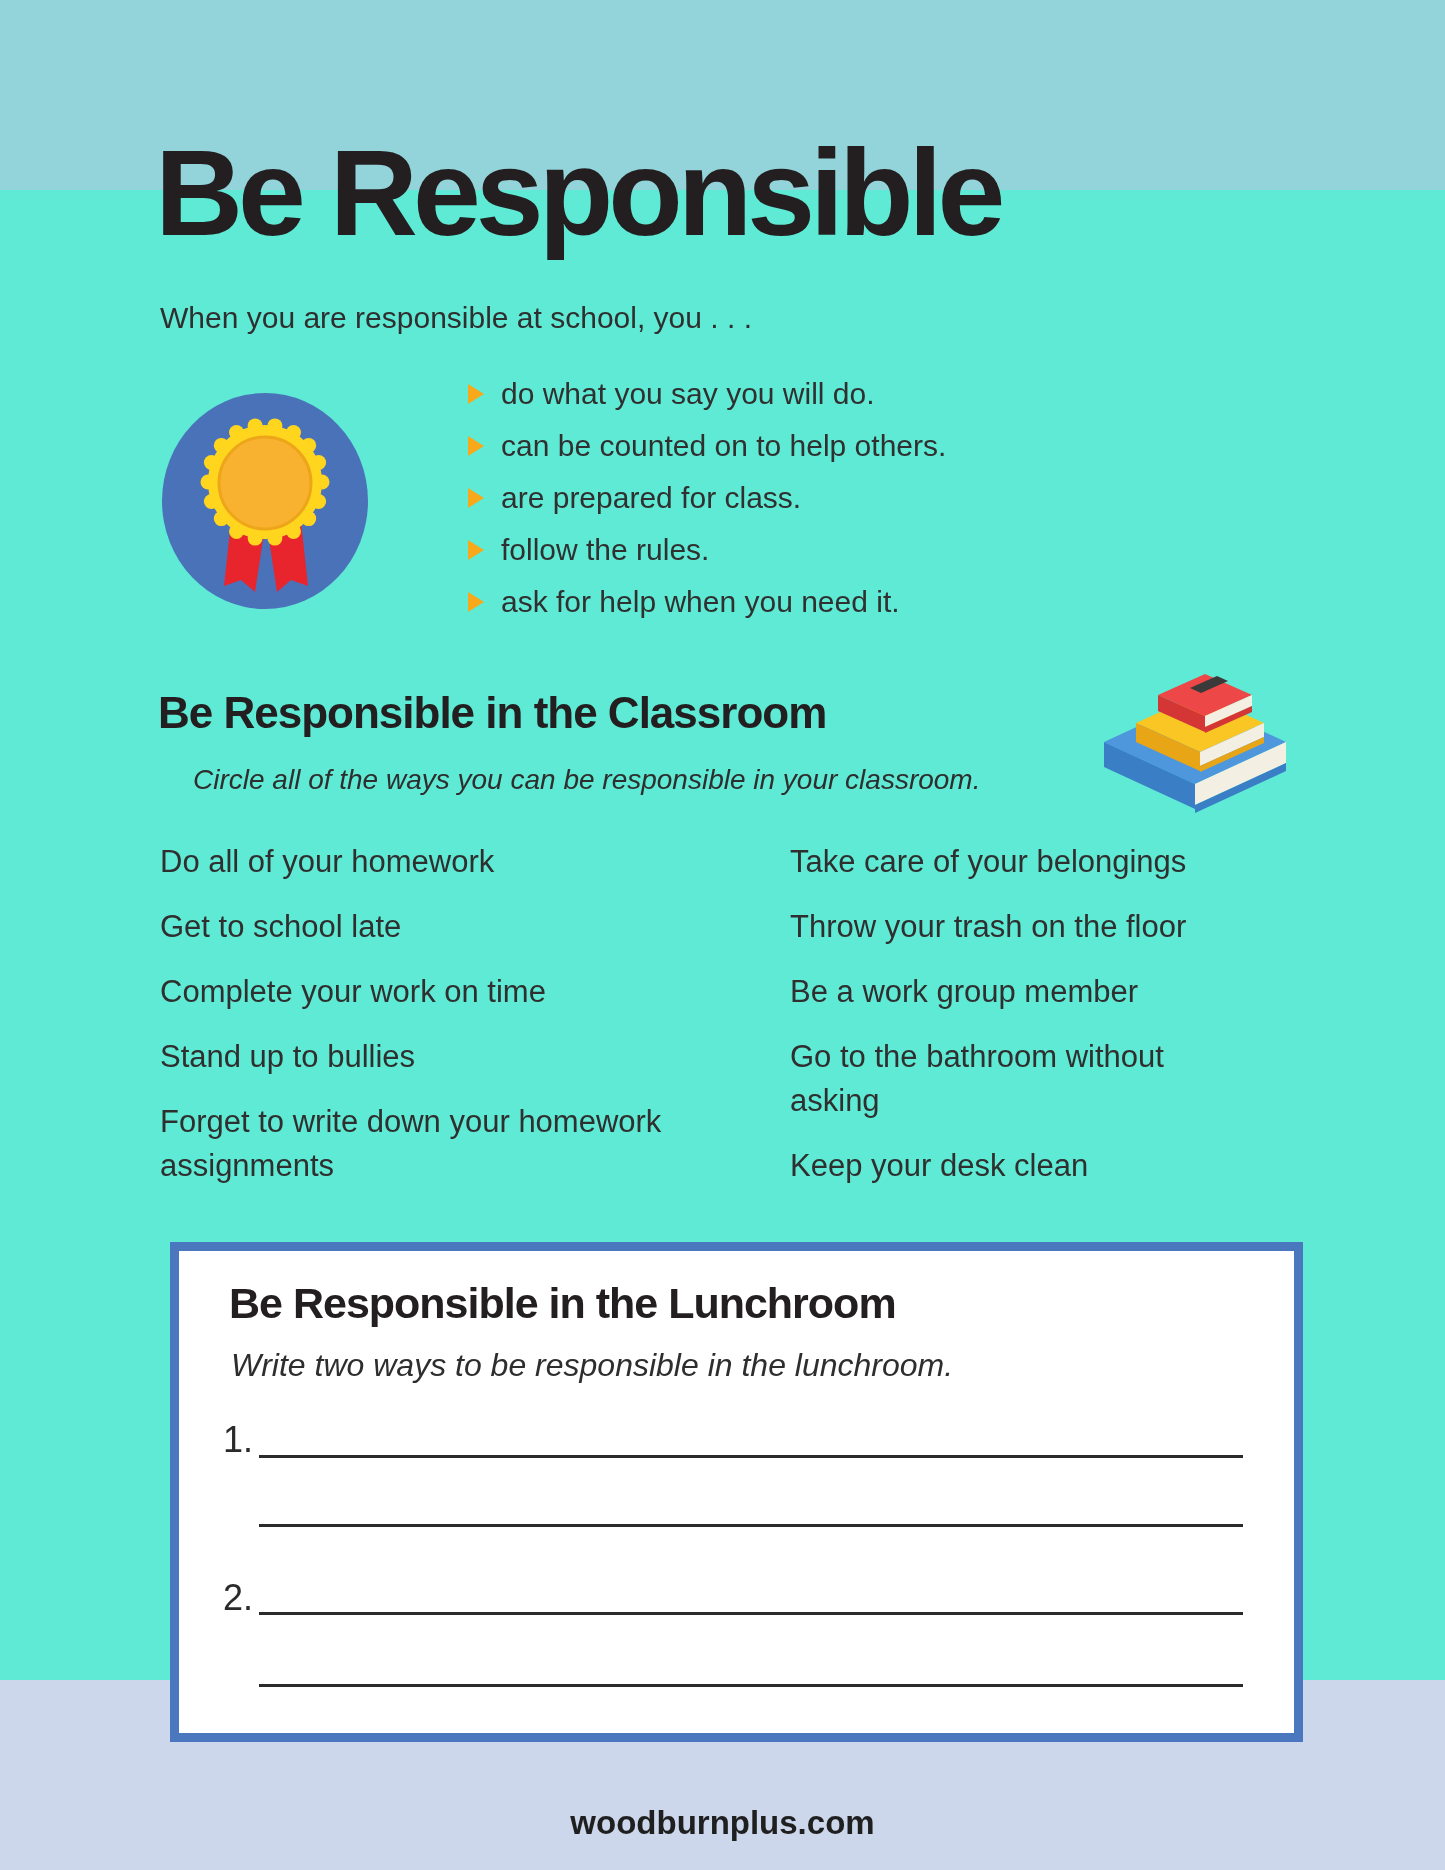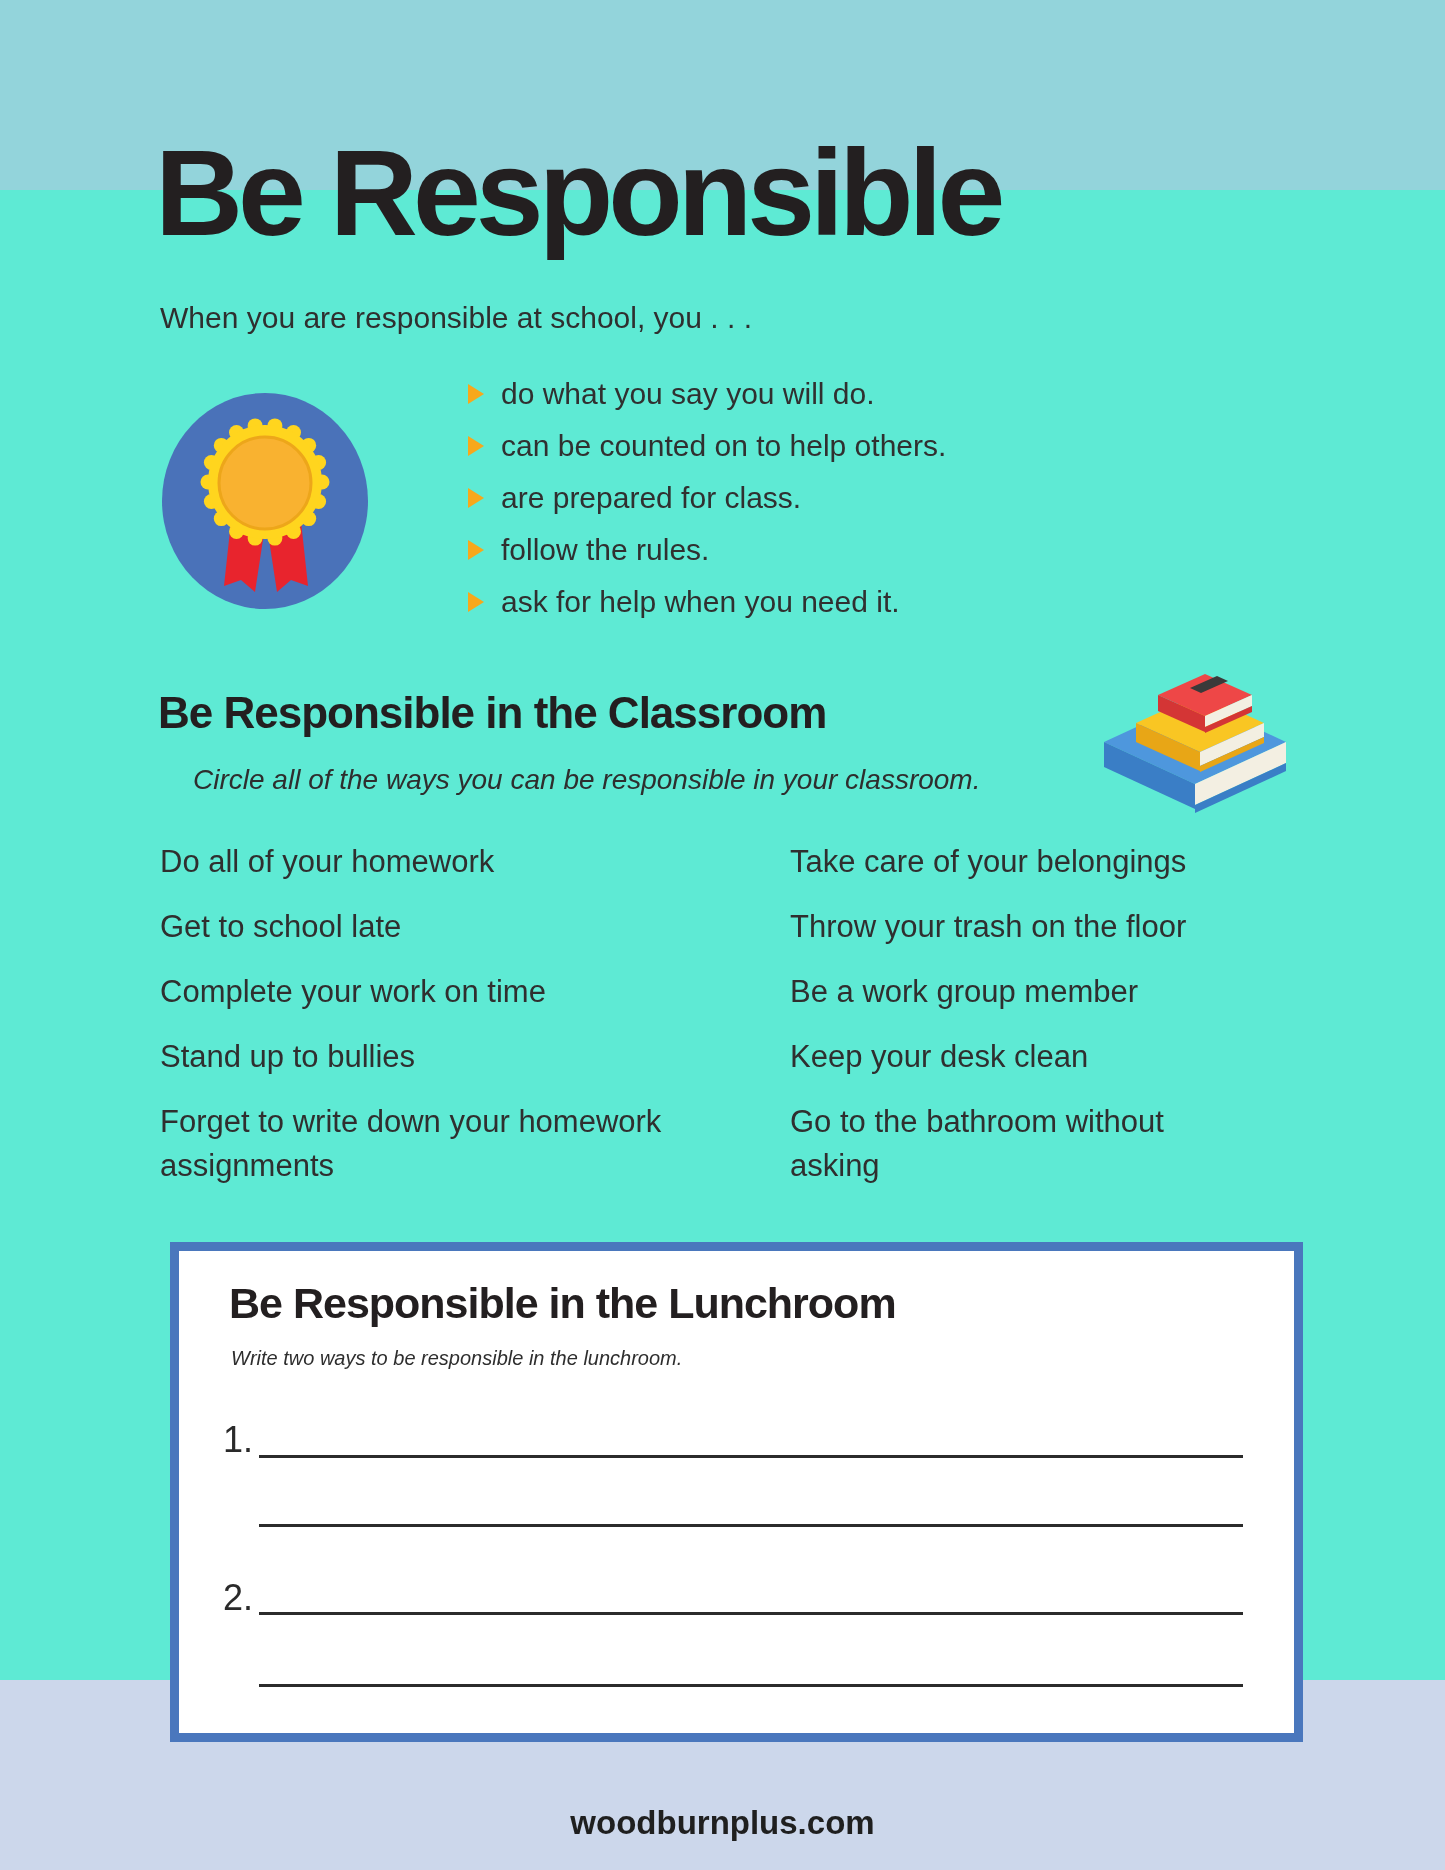--- a/index.html
+++ b/index.html
@@ -37,21 +37,21 @@
   .col{position:absolute;top:840px;}
   .col.left{left:160px;width:530px;}
   .col.right{left:790px;width:470px;}
   .col .item{font-size:31px;line-height:44px;color:#2f2f2f;margin-bottom:21px;}
 
   .lunch-box{
     position:absolute;left:160px;top:1242px;width:1133px;height:500px;
     box-sizing:border-box;border:9px solid #4a77bd;background:#ffffff;z-index:2;margin-left:10px;
   }
   .lunch-heading{position:absolute;left:50px;top:28px;font-size:43px;font-weight:bold;letter-spacing:-1px;color:#231f20;}
-  .lunch-instruction{position:absolute;left:52px;top:96px;font-size:20px;font-style:italic;color:#2e2e2e;}
+  .lunch-instruction{position:absolute;left:52px;top:96px;font-size:32px;font-style:italic;color:#2e2e2e;}
   .answer-num{position:absolute;font-size:36px;color:#2a2a2a;}
   .num-1{left:44px;top:168px;}
   .num-2{left:44px;top:326px;}
   .write-line{position:absolute;left:80px;width:984px;height:0;border-bottom:3px solid #2b2b2b;}
   .line-1{top:204px;} .line-2{top:273px;} .line-3{top:361px;} .line-4{top:433px;}
 
   .footer{
     position:absolute;left:0;top:1804px;width:1445px;text-align:center;z-index:3;
     font-size:33px;font-weight:700;color:#1f1f1f;
   }
@@ -143,22 +143,22 @@
     <div class="item">Do all of your homework</div>
     <div class="item">Get to school late</div>
     <div class="item">Complete your work on time</div>
     <div class="item">Stand up to bullies</div>
     <div class="item">Forget to write down your homework assignments</div>
   </div>
   <div class="col right">
     <div class="item">Take care of your belongings</div>
     <div class="item">Throw your trash on the floor</div>
     <div class="item">Be a work group member</div>
+    <div class="item">Go to the bathroom without asking</div>
     <div class="item">Keep your desk clean</div>
-    <div class="item">Go to the bathroom without asking</div>
   </div>
 
   <div class="lunch-box">
     <div class="lunch-heading">Be Responsible in the Lunchroom</div>
     <div class="lunch-instruction">Write two ways to be responsible in the lunchroom.</div>
     <div class="answer-num num-1">1.</div>
     <div class="write-line line-1"></div>
     <div class="write-line line-2"></div>
     <div class="answer-num num-2">2.</div>
     <div class="write-line line-3"></div>

